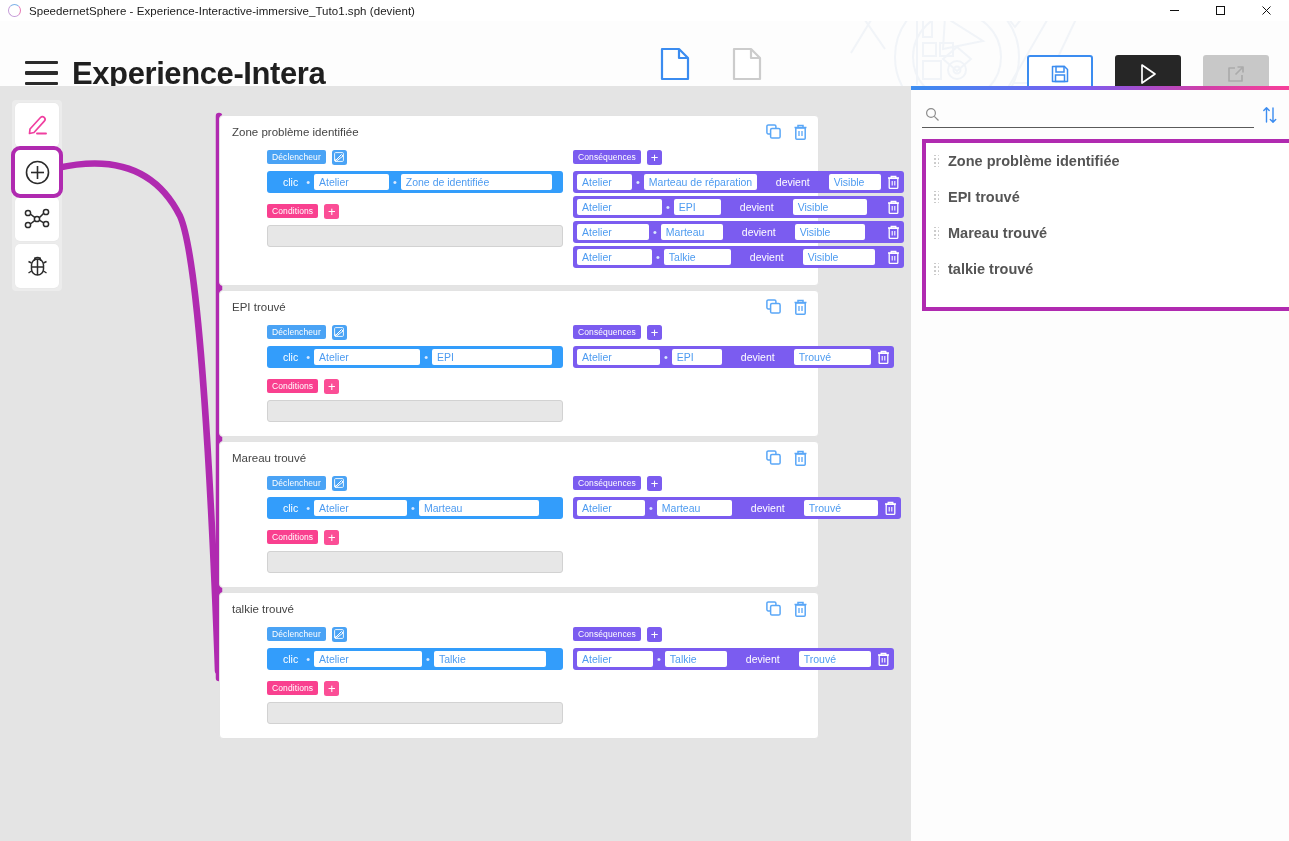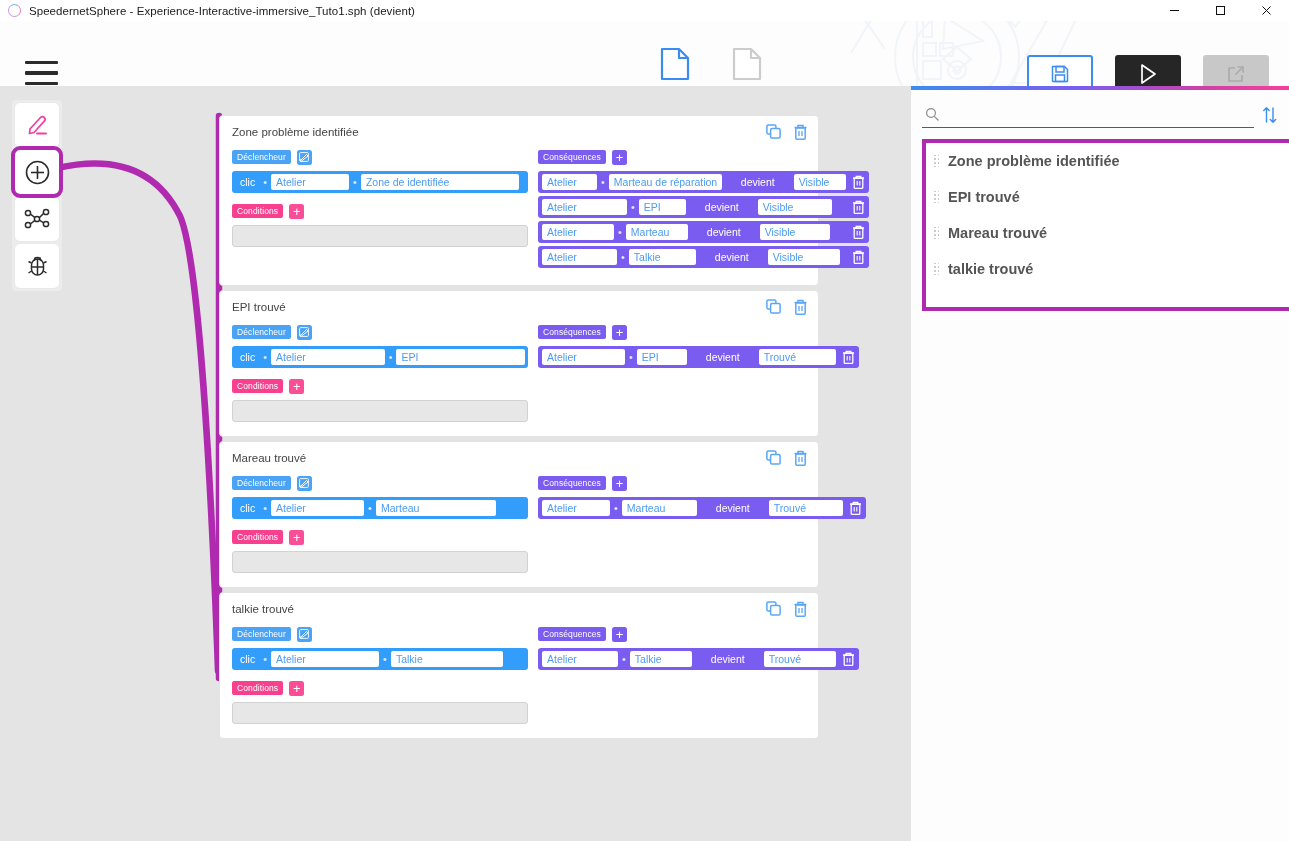--- a/index.html
+++ b/index.html
@@ -110,21 +110,21 @@
     border: 1px solid #e3e3e3;
     border-radius: 4px;
     margin-bottom: 4px;
     padding: 10px 12px 14px 12px;
   }
   .card-title {
     font-size: 11.5px; color: #444; margin-bottom: 9px; height: 14px;
   }
   .card-tools { position: absolute; right: 10px; top: 8px; display: flex; gap: 12px; }
   .card-body { display: flex; gap: 10px; }
-  .col-left { width: 296px; flex: 0 0 296px; }
+  .col-left { width: 296px; flex: 0 0 296px; margin-left: 35px; }
   .col-right { flex: 1; }
 
   .chip {
     display: inline-flex; align-items: center; justify-content: center;
     height: 14px; padding: 0 5px; border-radius: 2px;
     font-size: 8.5px; color: #fff; letter-spacing: 0.1px;
     vertical-align: middle;
   }
   .chip.trigger { background: #4aa3f5; }
   .chip.cond { background: #f9408f; }
@@ -138,21 +138,21 @@
   .minibtn.trigger { background: #4aa3f5; }
   .minibtn.cond { background: #fb4e96; }
   .minibtn.conseq { background: #7b5cf0; }
   .minibtn .plus { color: #fff; font-size: 13px; line-height: 1; font-weight: 500; }
 
   .rowlabel { height: 16px; margin-bottom: 6px; display: flex; align-items: center; }
 
   .triggerbar {
     background: #339dfb; border-radius: 3px;
     height: 22px; display: flex; align-items: center;
-    padding: 0 3px; gap: 0; overflow: hidden;
+    padding: 0 11px; gap: 0; overflow: hidden;
   }
   .trg-word { color: #fff; font-size: 10.5px; padding: 0 4px 0 5px; }
   .dotsep { color: #dbeaff; font-size: 11px; padding: 0 4px; }
   .fieldbox {
     background: #fff; border-radius: 2px; height: 16px;
     display: flex; align-items: center; padding: 0 5px;
     font-size: 10.5px; color: #4d9bf0; white-space: nowrap; overflow: hidden;
   }
 
   .condbox {
@@ -259,20 +259,21 @@
       <path d="M4 0 L40 52 M40 0 L6 56"></path>
     </g>
   </svg>
 
   <div class="burger">
     <span></span>
       <span></span>
       <span></span>
   </div>
 
+  <div class="app-title">Experience-Intera</div>
 
   <div class="tabs">
     <div class="tab active">
       <svg width="30" height="34" viewBox="0 0 30 34">
         <path d="M2 2 h17 l9 9 v21 a0 0 0 0 1 0 0 h-26 z" fill="#fff" stroke="#3b8cf0" stroke-width="2.2" stroke-linejoin="round"></path>
         <path d="M19 2 v9 h9" fill="none" stroke="#3b8cf0" stroke-width="2.2" stroke-linejoin="round"></path>
       </svg>
       <div class="tab-label">Tout</div>
     </div>
     <div class="tab inactive">

